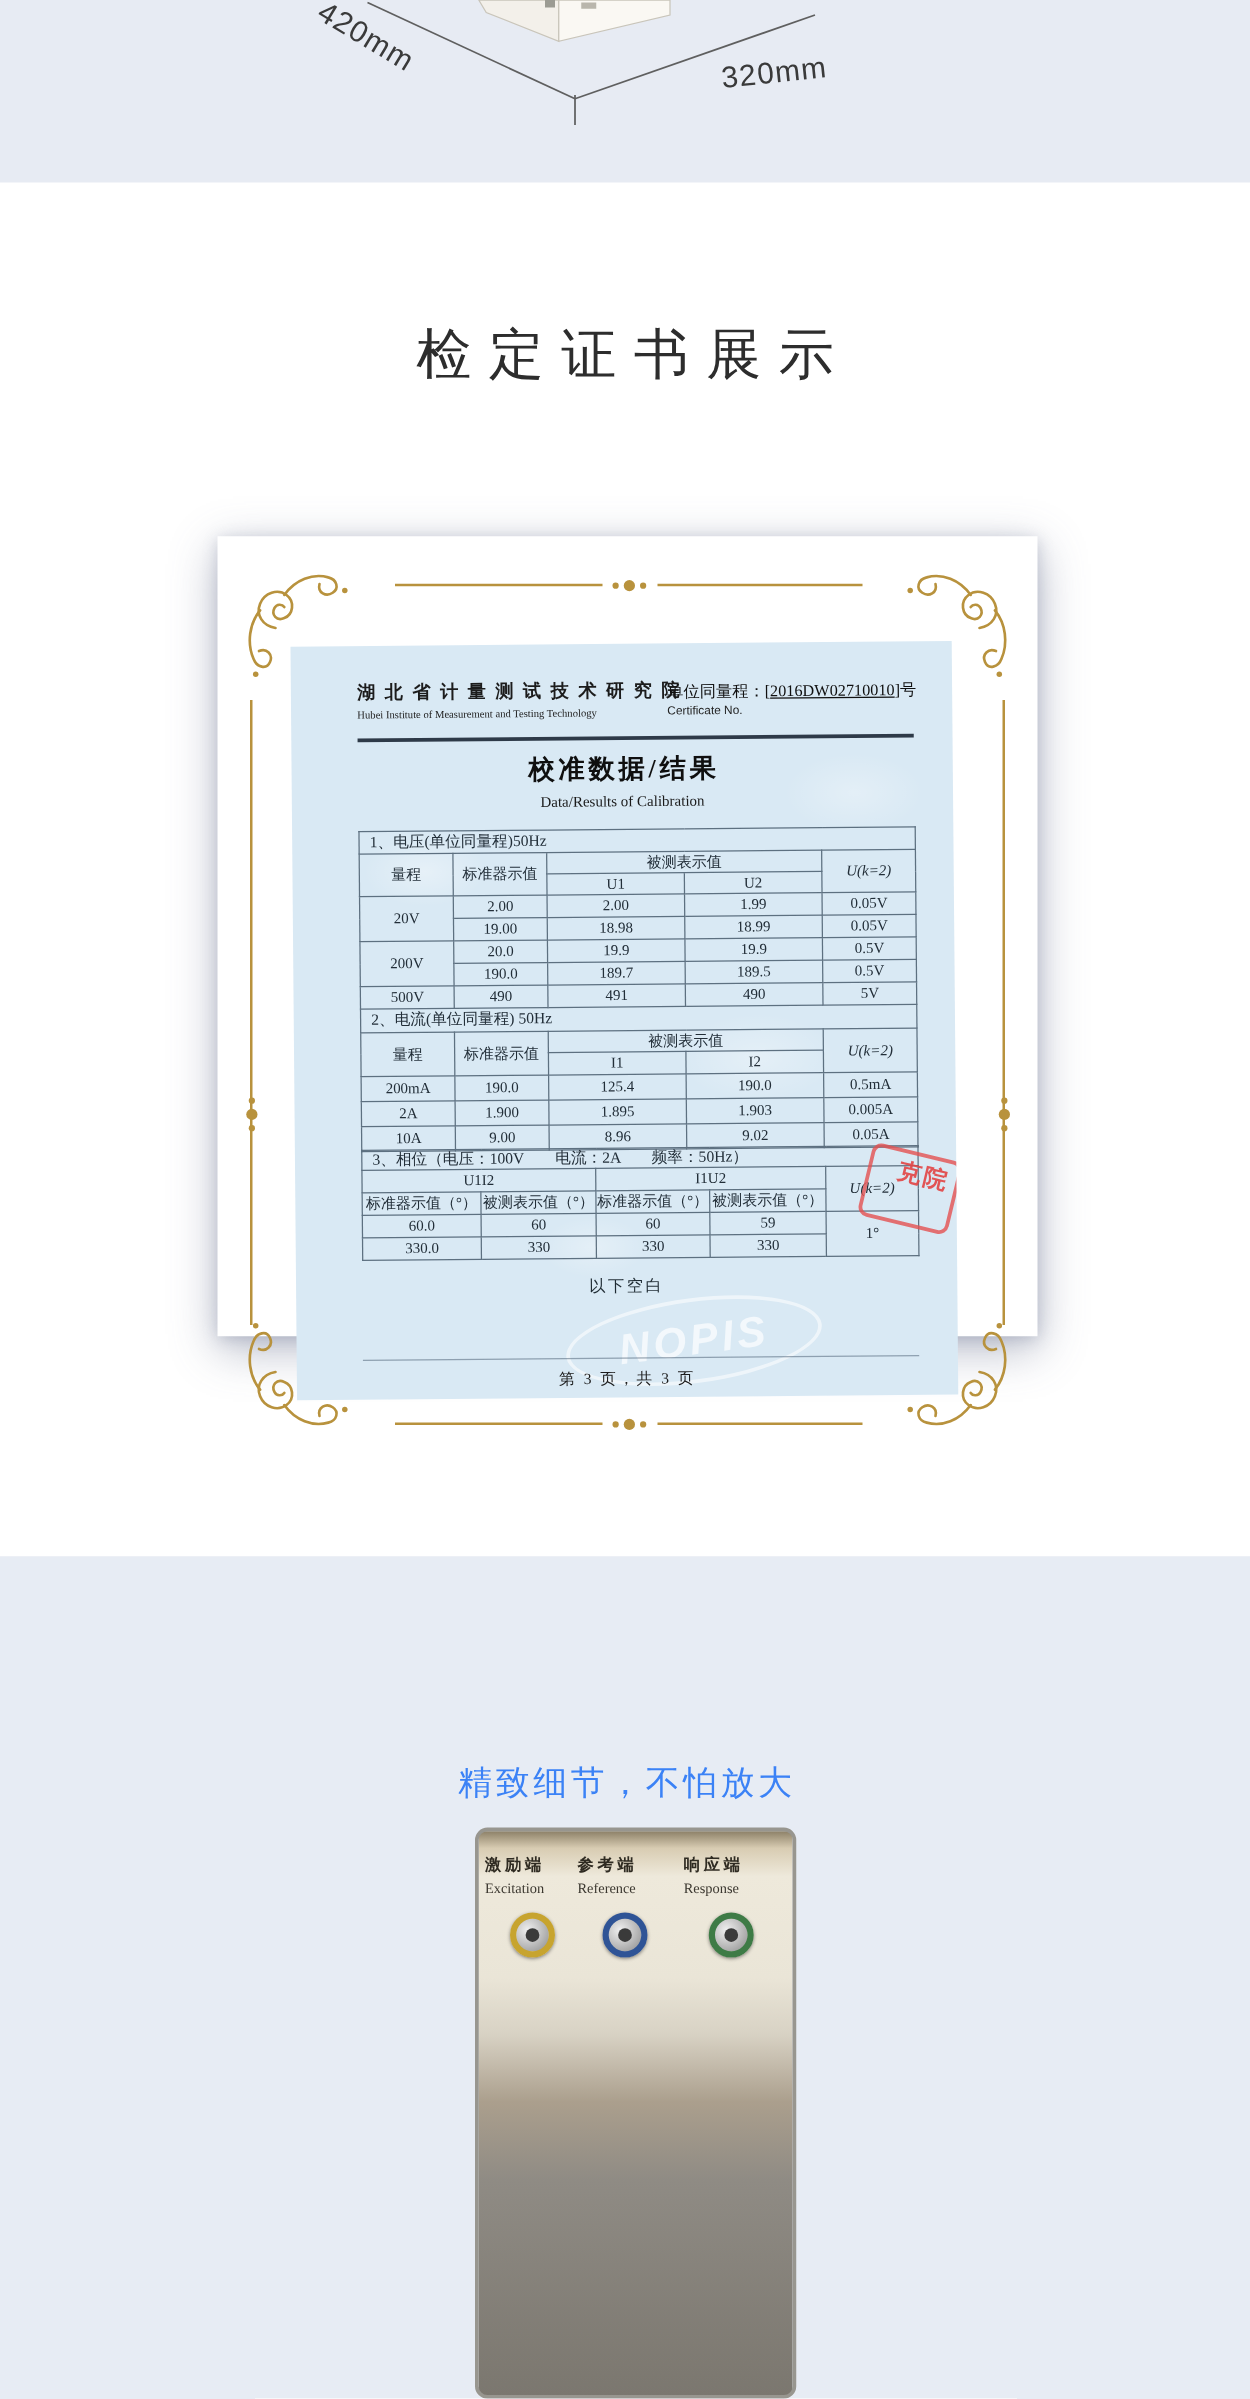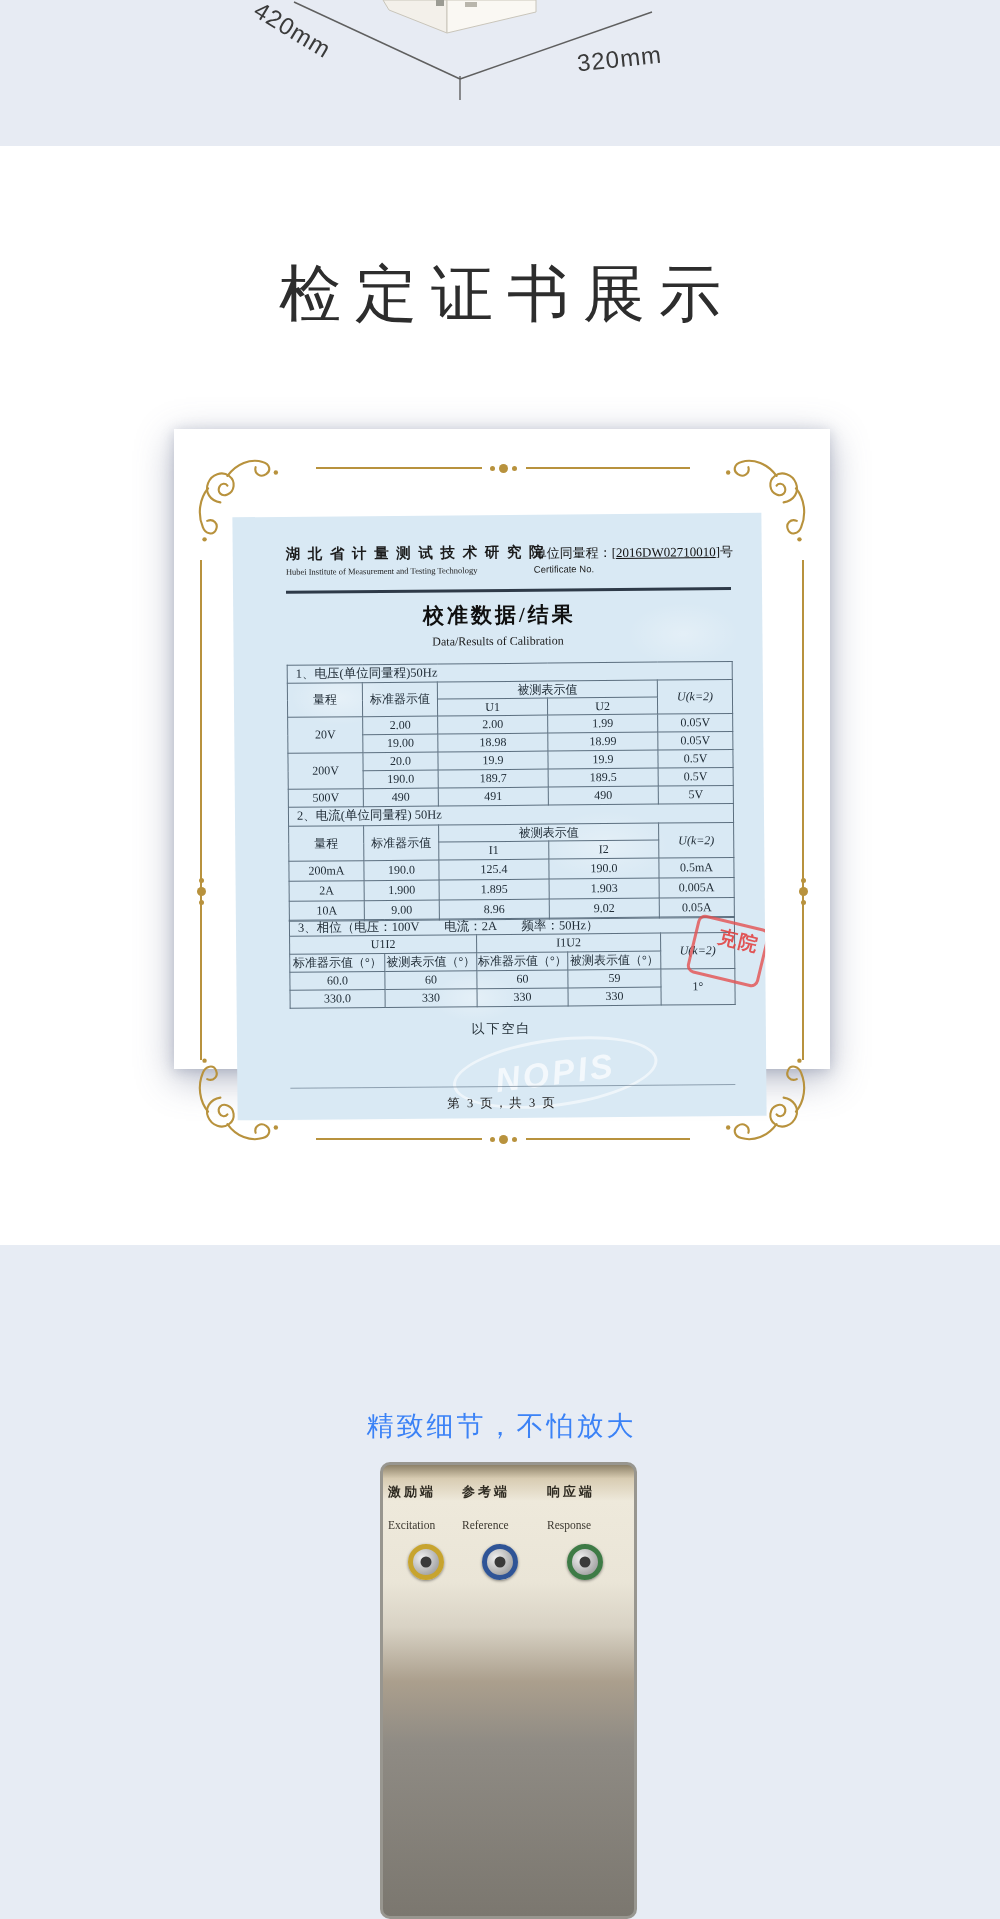--- a/index.html
+++ b/index.html
@@ -8,21 +8,21 @@
 
   
   .band-top{position:absolute;left:0;top:0;width:1000px;height:146px;background:#e7ebf3;}
   .dim-svg{position:absolute;left:0;top:0;}
   .dim-label{position:absolute;font-size:24px;color:#3a3a3a;letter-spacing:1px;}
   .dl-420{left:250px;top:16px;transform:rotate(31deg);}
   .dl-320{left:577px;top:45px;transform:rotate(-6deg);}
 
   
   .section-title{position:absolute;left:0;width:1000px;text-align:center;
-    font-size:62px;letter-spacing:14px;padding-left:14px;box-sizing:border-box;
+    font-size:44px;letter-spacing:14px;padding-left:14px;box-sizing:border-box;
     color:#2d2d2d;font-weight:500;line-height:1.1;}
   #title1{top:260px;}
   #title2{top:1330px;}
 
   
   .card{position:absolute;left:174px;top:429px;width:656px;height:640px;background:#ffffff;
     box-shadow:0 10px 35px rgba(95,105,135,.45),0 2px 12px rgba(95,105,135,.28);}
   .rule-seg{position:absolute;height:2px;background:#b8923d;}
   .rs-a{left:142px;width:166px;}
   .rs-b{left:352px;width:164px;}
@@ -82,21 +82,21 @@
   .band-bottom{position:absolute;left:0;top:1245px;width:1000px;height:674px;background:#e7ecf4;}
   .subtitle{position:absolute;left:0;top:1408px;width:1000px;text-align:center;font-size:27px;
     color:#3b82f6;letter-spacing:3px;padding-left:3px;box-sizing:border-box;}
   .photo{position:absolute;left:380px;top:1462px;width:257px;height:457px;border:3px solid #98968f;
     border-radius:10px;box-sizing:border-box;overflow:hidden;
     background:linear-gradient(180deg,#8d8168 0%,#d8ccb2 3%,#eee9db 8%,#eae5d7 26%,#d8d2c4 36%,
       #ab9f8d 48%,#8f8b84 62%,#7b776f 100%);}
   .port{position:absolute;top:18px;width:76px;text-align:left;}
   .p1{left:5px;} .p2{left:79px;} .p3{left:164px;}
   .port-cn{font-size:13px;font-weight:bold;color:#2f2b22;letter-spacing:3px;}
-  .port-en{font-size:11.5px;font-family:"Liberation Serif",serif;color:#3c3830;margin-top:18px;}
+  .port-en{font-size:11.5px;font-family:"Liberation Serif",serif;color:#3c3830;margin-top:4px;}
   .jack{width:36px;height:36px;margin:13px auto 0;border-radius:50%;position:relative;box-sizing:border-box;
     border:5px solid #999;background:radial-gradient(circle at 35% 35%,#f0f0f0,#b9b9b9 55%,#8b8b8b);
     box-shadow:0 1px 3px rgba(0,0,0,.45);}
   .jack::after{content:"";position:absolute;left:50%;top:50%;width:11px;height:11px;
     transform:translate(-50%,-50%);border-radius:50%;background:#3a3a3a;}
   .jack-y{border-color:#c7a42f;} .jack-b{border-color:#2f5496;} .jack-g{border-color:#3e7b46;}
 </style>
 </head>
 <body>
 

